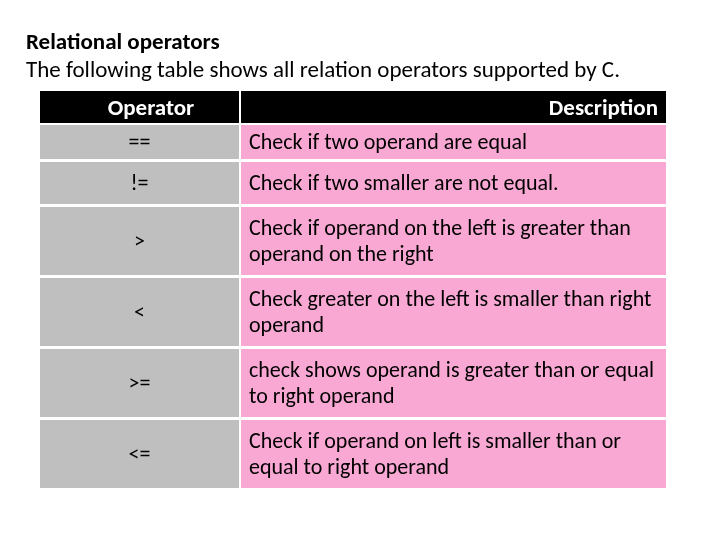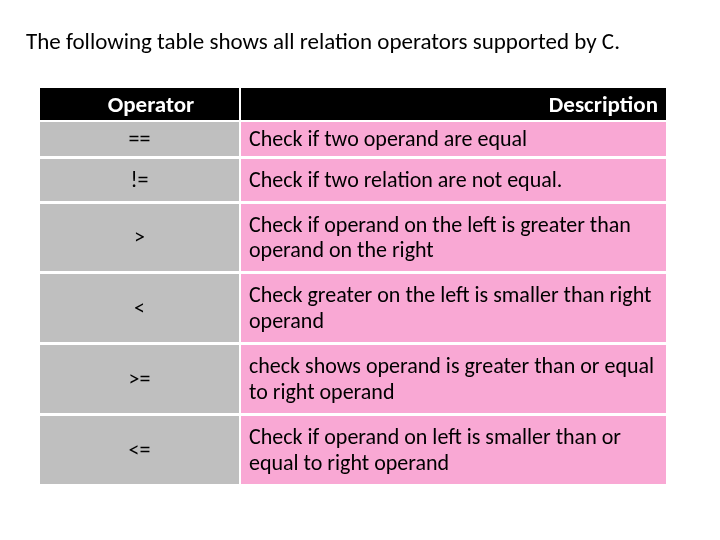--- a/index.html
+++ b/index.html
@@ -16,21 +16,21 @@
   }
   .title {
     font-size: 23px;
     font-weight: 700;
     line-height: 1.2;
   }
   .intro {
     font-size: 23px;
     font-weight: 400;
     line-height: 1.2;
-    margin-bottom: 32px;
+    margin-bottom: 8px;
   }
   table.op {
     border-collapse: collapse;
     width: 628px;
     margin-left: 14px;
   }
   table.op th {
     background: #000;
     color: #fff;
     font-weight: 700;
@@ -55,37 +55,38 @@
   table.op td.desc-cell {
     text-align: left;
     background: #f9a8d4;
   }
   table.op tr.first td { border-top: 2px solid #fff; padding-top: 4px; padding-bottom: 4px; }
 </style>
 </head>
 <body>
 
 <div class="page">
+  <div class="title">Relational operators</div>
   <div class="intro">The following table shows all relation operators supported by C.</div>
 
   <table class="op">
     <thead>
       <tr>
         <th class="op-col">Operator</th>
         <th class="desc-col">Description</th>
       </tr>
     </thead>
     <tbody>
       <tr class="first">
         <td class="op-cell">==</td>
         <td class="desc-cell">Check if two operand are equal</td>
       </tr>
       <tr>
         <td class="op-cell">!=</td>
-        <td class="desc-cell">Check if two relation are not equal.</td>
+        <td class="desc-cell">Check if two smaller are not equal.</td>
       </tr>
       <tr>
         <td class="op-cell">&gt;</td>
         <td class="desc-cell">Check if operand on the left is greater than operand on the right</td>
       </tr>
       <tr>
         <td class="op-cell">&lt;</td>
         <td class="desc-cell">Check greater on the left is smaller than right operand</td>
       </tr>
       <tr>

